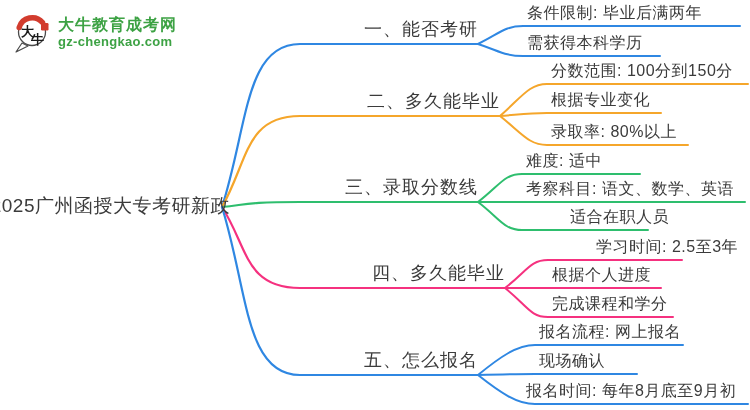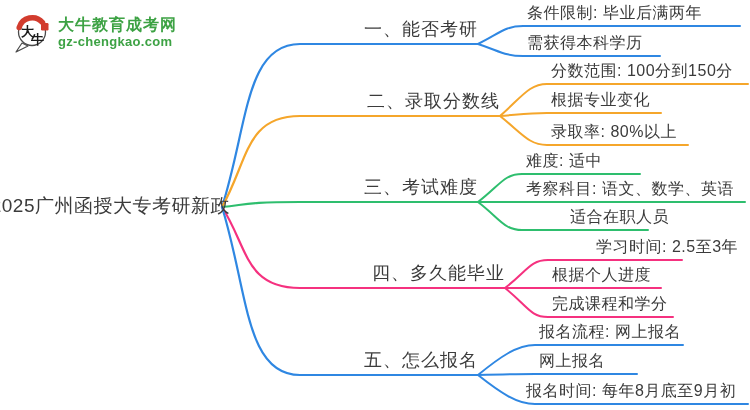--- a/index.html
+++ b/index.html
@@ -66,29 +66,29 @@
       <div class="logo-title" style="color: rgb(61, 162, 68);">大牛教育成考网</div>
       <div class="logo-sub" style="color: rgb(61, 162, 68);">gz-chengkao.com</div>
     </div>
   </div>
 
   <div class="root-label" style="right: 520px; top: 194px; color: rgb(59, 59, 59);">2025广州函授大专考研新政</div>
 
 <div class="branch-label" style="left: 300px; width: 178px; top: 17px;">一、能否考研</div>
     <div class="leaf-label" style="left: 527px; top: 33px;">需获得本科学历</div>
     <div class="leaf-label" style="left: 527px; top: 3px;">条件限制: 毕业后满两年</div>
-    <div class="branch-label" style="left: 300px; width: 200px; top: 89px;">二、录取分数线</div>
+    <div class="branch-label" style="left: 300px; width: 200px; top: 89px;">二、多久能毕业</div>
     <div class="leaf-label" style="left: 551px; top: 61px;">分数范围: 100分到150分</div>
     <div class="leaf-label" style="left: 551px; top: 90px;">根据专业变化</div>
     <div class="leaf-label" style="left: 551px; top: 122px;">录取率: 80%以上</div>
-    <div class="branch-label" style="left: 300px; width: 178px; top: 175px;">三、考试难度</div>
+    <div class="branch-label" style="left: 300px; width: 178px; top: 175px;">三、录取分数线</div>
     <div class="leaf-label" style="left: 526px; top: 151px;">难度: 适中</div>
     <div class="leaf-label" style="left: 526px; top: 179px;">考察科目: 语文、数学、英语</div>
     <div class="leaf-label" style="left: 526px; top: 207px; margin-left: 44px;">适合在职人员</div>
     <div class="branch-label" style="left: 300px; width: 205px; top: 261px;">四、多久能毕业</div>
     <div class="leaf-label" style="left: 552px; top: 237px; margin-left: 44px;">学习时间: 2.5至3年</div>
     <div class="leaf-label" style="left: 552px; top: 265px;">根据个人进度</div>
     <div class="leaf-label" style="left: 552px; top: 294px;">完成课程和学分</div>
     <div class="branch-label" style="left: 300px; width: 178px; top: 348px;">五、怎么报名</div>
     <div class="leaf-label" style="left: 539px; top: 322px;">报名流程: 网上报名</div>
-    <div class="leaf-label" style="left: 539px; top: 351px;">网上报名</div>
+    <div class="leaf-label" style="left: 539px; top: 351px;">现场确认</div>
     <div class="leaf-label" style="left: 526px; top: 381px;">报名时间: 每年8月底至9月初</div>
   </div>
 
 </body></html>

